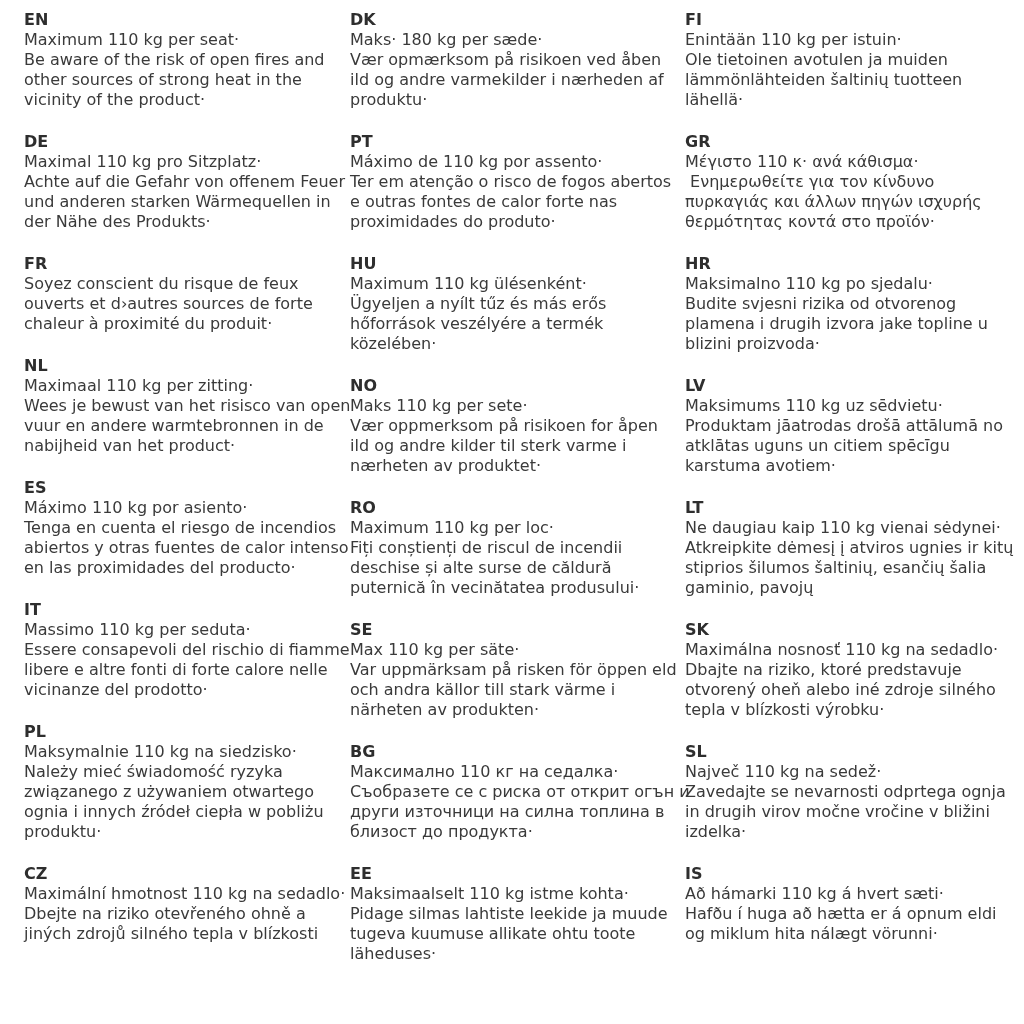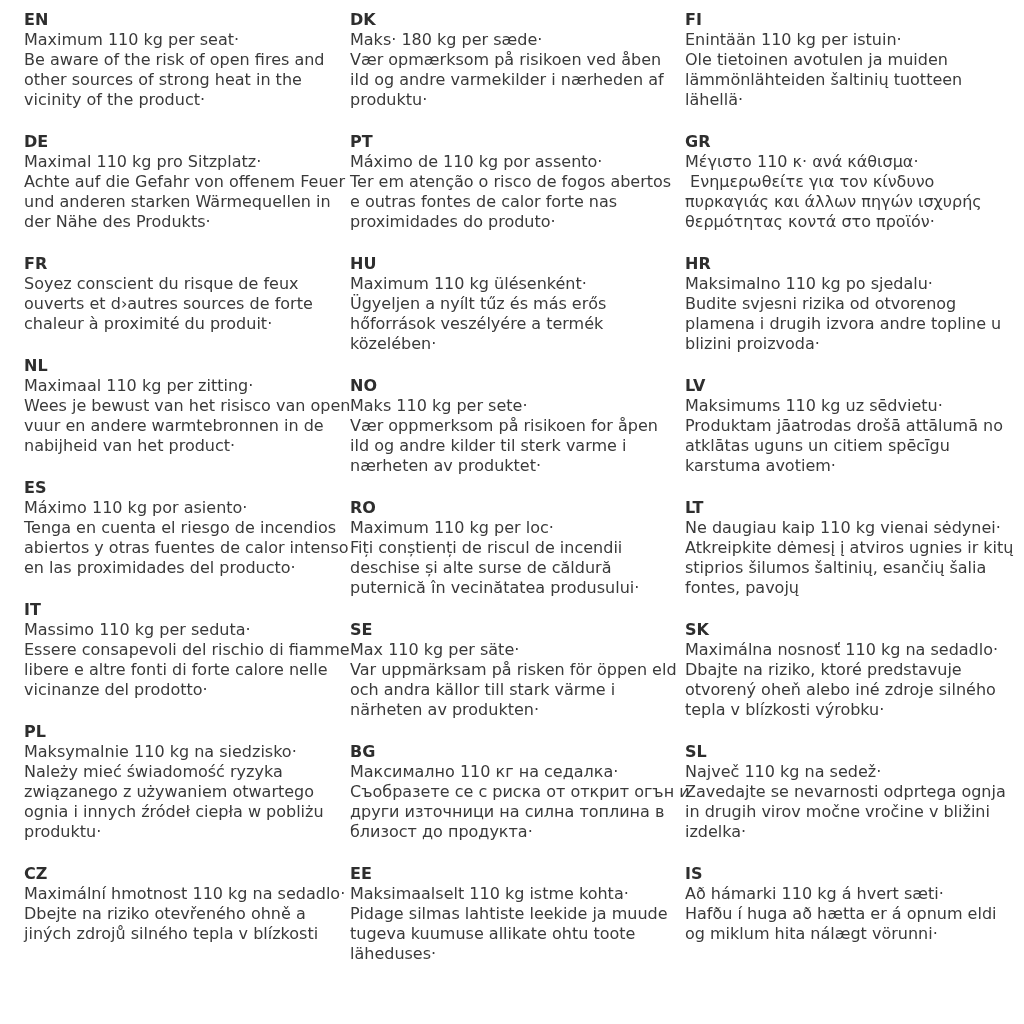--- a/index.html
+++ b/index.html
@@ -176,36 +176,36 @@
         <div class="lang-code">GR</div>
         <div class="text-line">Μέγιστο 110 κ· ανά κάθισμα·</div>
         <div class="text-line"> Ενημερωθείτε για τον κίνδυνο</div>
         <div class="text-line">πυρκαγιάς και άλλων πηγών ισχυρής</div>
         <div class="text-line">θερμότητας κοντά στο προϊόν·</div>
       </section>
       <section class="lang-section">
         <div class="lang-code">HR</div>
         <div class="text-line">Maksimalno 110 kg po sjedalu·</div>
         <div class="text-line">Budite svjesni rizika od otvorenog</div>
-        <div class="text-line">plamena i drugih izvora andre topline u</div>
+        <div class="text-line">plamena i drugih izvora jake topline u</div>
         <div class="text-line">blizini proizvoda·</div>
       </section>
       <section class="lang-section">
         <div class="lang-code">LV</div>
         <div class="text-line">Maksimums 110 kg uz sēdvietu·</div>
         <div class="text-line">Produktam jāatrodas drošā attālumā no</div>
         <div class="text-line">atklātas uguns un citiem spēcīgu</div>
         <div class="text-line">karstuma avotiem·</div>
       </section>
       <section class="lang-section">
         <div class="lang-code">LT</div>
         <div class="text-line">Ne daugiau kaip 110 kg vienai sėdynei·</div>
         <div class="text-line">Atkreipkite dėmesį į atviros ugnies ir kitų</div>
         <div class="text-line">stiprios šilumos šaltinių, esančių šalia</div>
-        <div class="text-line">fontes, pavojų</div>
+        <div class="text-line">gaminio, pavojų</div>
       </section>
       <section class="lang-section">
         <div class="lang-code">SK</div>
         <div class="text-line">Maximálna nosnosť 110 kg na sedadlo·</div>
         <div class="text-line">Dbajte na riziko, ktoré predstavuje</div>
         <div class="text-line">otvorený oheň alebo iné zdroje silného</div>
         <div class="text-line">tepla v blízkosti výrobku·</div>
       </section>
       <section class="lang-section">
         <div class="lang-code">SL</div>

